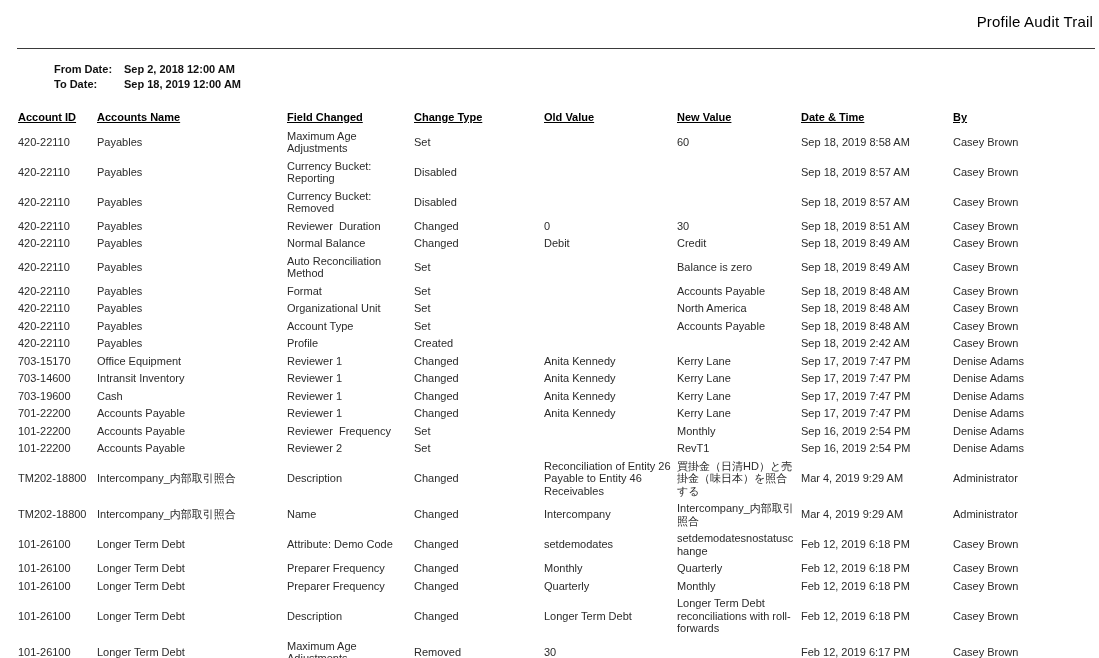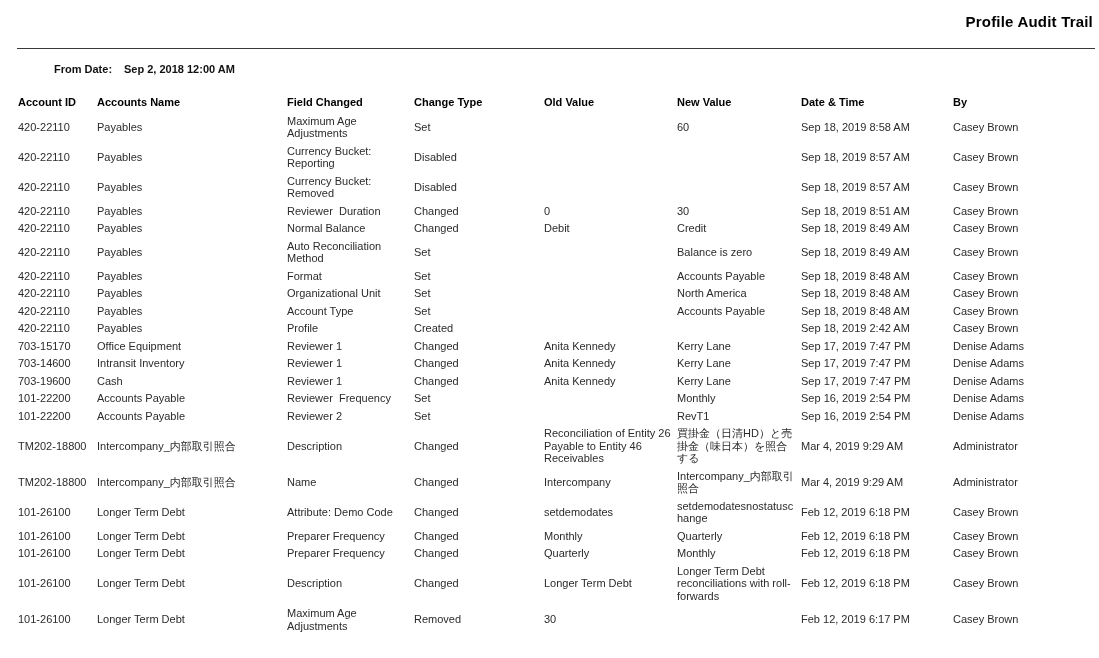--- a/index.html
+++ b/index.html
@@ -14,21 +14,21 @@
     height: 658px;
     overflow: hidden;
     background: #ffffff;
   }
   .report-header {
     padding: 13px 6px 0 18px;
     text-align: right;
   }
   .report-title {
     font-size: 15px;
-    font-weight: bold;
+    font-weight: normal;
     color: #000000;
     letter-spacing: 0.2px;
   }
   .header-rule {
     border: none;
     border-top: 1px solid #3a3a3a;
     margin: 17px 4px 0 17px;
   }
   .meta {
     margin: 13px 0 0 18px;
@@ -47,20 +47,21 @@
   }
   table.audit th {
     text-align: left;
     font-size: 11px;
     font-weight: bold;
     color: #000000;
     padding: 0 4px 4px 0;
     vertical-align: bottom;
     white-space: nowrap;
     overflow: hidden;
+    text-decoration: underline;
   }
   table.audit td {
     font-size: 11px;
     line-height: 12.5px;
     color: #2b2b2b;
     padding: 2.5px 4px 2.5px 0;
     vertical-align: middle;
     white-space: pre-wrap;
     overflow-wrap: break-word;
     word-wrap: break-word;
@@ -82,20 +83,24 @@
   <div class="report-header">
     <span class="report-title">Profile Audit Trail</span>
   </div>
 
   <hr class="header-rule">
 
   <div class="meta">
     <div class="meta-row">
       <span class="meta-label">From Date:</span>
       <span class="meta-value">Sep 2, 2018 12:00 AM</span>
+    </div>
+    <div class="meta-row">
+      <span class="meta-label">To Date:</span>
+      <span class="meta-value">Sep 18, 2019 12:00 AM</span>
     </div>
   </div>
 
   <table class="audit">
     <colgroup>
       <col class="c1">
         <col class="c2">
         <col class="c3">
         <col class="c4">
       <col class="c5">
@@ -240,20 +245,30 @@
           <td>703-19600</td>
           <td>Cash</td>
           <td>Reviewer 1</td>
           <td>Changed</td>
           <td>Anita Kennedy</td>
           <td>Kerry Lane</td>
           <td>Sep 17, 2019 7:47 PM</td>
           <td>Denise Adams</td>
         </tr>
         <tr>
+          <td>701-22200</td>
+          <td>Accounts Payable</td>
+          <td>Reviewer 1</td>
+          <td>Changed</td>
+          <td>Anita Kennedy</td>
+          <td>Kerry Lane</td>
+          <td>Sep 17, 2019 7:47 PM</td>
+          <td>Denise Adams</td>
+        </tr>
+        <tr>
           <td>101-22200</td>
           <td>Accounts Payable</td>
           <td>Reviewer  Frequency</td>
           <td>Set</td>
           <td></td>
           <td>Monthly</td>
           <td>Sep 16, 2019 2:54 PM</td>
           <td>Denise Adams</td>
         </tr>
         <tr>

